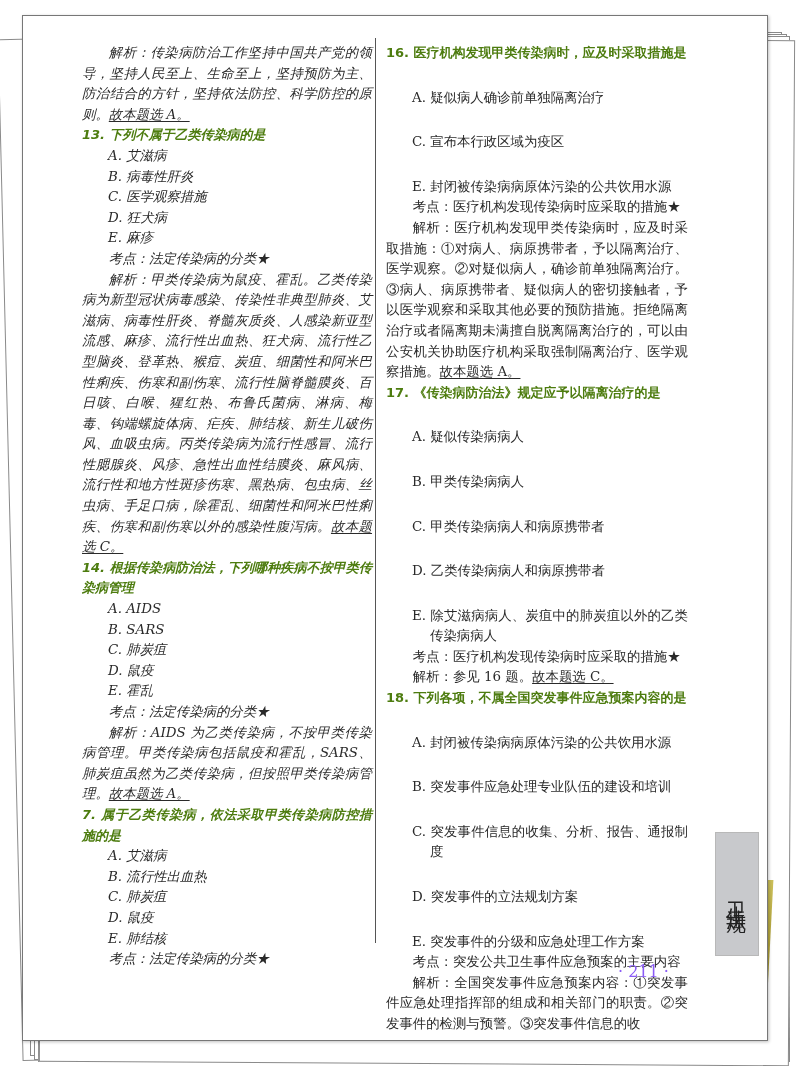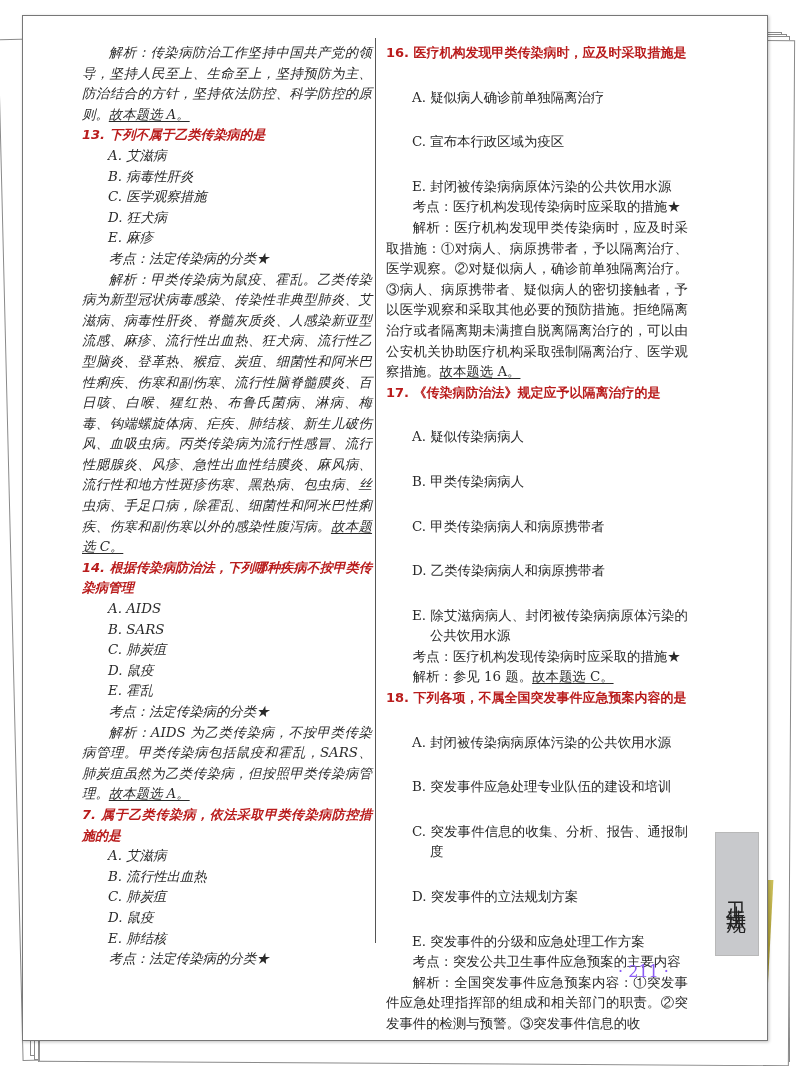--- a/index.html
+++ b/index.html
@@ -18,21 +18,21 @@
   .spine-accent { position: absolute; left: 763px; top: 880px; width: 7px; height: 130px;
     background: linear-gradient(180deg, #cbbf5a, #9c8a1a); transform: skewX(-3deg); }
   .page-clip { position: absolute; left: 22px; top: 15px; width: 746px; height: 1026px; background:#fff;
     border: 1px solid #777; box-sizing: border-box; box-shadow: 1px 1px 3px rgba(0,0,0,0.25); }
   .col { position: absolute; top: 43px; font-size: 13.4px; line-height: 20.6px; }
   .col.left { left: 82px; width: 290px; font-style: italic; }
   .col.right { left: 386px; width: 302px; }
   .divider { position: absolute; left: 375px; top: 38px; width: 1px; height: 905px; background: #555; }
   p { margin: 0; text-align: justify; }
   .indent { text-indent: 2em; }
-  .q { font-family: "DejaVu Sans", "Liberation Sans", sans-serif; font-weight: bold; font-size: 13px; color: #b91c1c; }
+  .q { font-family: "DejaVu Sans", "Liberation Sans", sans-serif; font-weight: bold; font-size: 13px; color: #4d7c0f; }
   .opt { padding-left: 26px; }
   .opt.wrap { padding-left: 44px; text-indent: -18px; margin-top: 24px; }
   .ans { text-decoration: underline; text-underline-offset: 2px; }
   .kp { text-indent: 2em; }
   .pagenum { position: absolute; left: 618px; top: 962px; font-size: 16px; color: #8b5cf6; }
   .side-tab { position: absolute; left: 715px; top: 832px; width: 44px; height: 124px;
     background: #c8c9cc; border: 1px solid #b8b8b8; box-sizing: border-box;
     display: flex; align-items: center; justify-content: center; }
   .side-tab span { writing-mode: vertical-rl; font-family: "DejaVu Sans", "Liberation Sans", sans-serif;
     font-size: 20px; letter-spacing: 4px; color: #222; }
@@ -88,21 +88,21 @@
   <p class="opt wrap">C.  宣布本行政区域为疫区</p>
   <p class="opt wrap">E.  封闭被传染病病原体污染的公共饮用水源</p>
   <p class="kp">考点：医疗机构发现传染病时应采取的措施★</p>
   <p class="indent"><span>解析：</span><span>医疗机构发现甲类传染病时，应及时采取措施：①对病人、病原携带者，予以隔离治疗、医学观察。②对疑似病人，确诊前单独隔离治疗。③病人、病原携带者、疑似病人的密切接触者，予以医学观察和采取其他必要的预防措施。拒绝隔离治疗或者隔离期未满擅自脱离隔离治疗的，可以由公安机关协助医疗机构采取强制隔离治疗、医学观察措施。</span><span class="ans">故本题选 A。</span></p>
 
   <p class="q">17. 《传染病防治法》规定应予以隔离治疗的是</p>
   <p class="opt wrap">A.  疑似传染病病人</p>
   <p class="opt wrap">B.  甲类传染病病人</p>
   <p class="opt wrap">C.  甲类传染病病人和病原携带者</p>
   <p class="opt wrap">D.  乙类传染病病人和病原携带者</p>
-  <p class="opt wrap">E.  除艾滋病病人、封闭被传染病病原体污染的公共饮用水源</p>
+  <p class="opt wrap">E.  除艾滋病病人、炭疽中的肺炭疽以外的乙类传染病病人</p>
   <p class="kp">考点：医疗机构发现传染病时应采取的措施★</p>
   <p class="indent"><span>解析：</span><span>参见 16 题。</span><span class="ans">故本题选 C。</span></p>
 
   <p class="q">18. 下列各项，不属全国突发事件应急预案内容的是</p>
   <p class="opt wrap">A.  封闭被传染病病原体污染的公共饮用水源</p>
   <p class="opt wrap">B.  突发事件应急处理专业队伍的建设和培训</p>
   <p class="opt wrap">C.  突发事件信息的收集、分析、报告、通报制度</p>
   <p class="opt wrap">D.  突发事件的立法规划方案</p>
   <p class="opt wrap">E.  突发事件的分级和应急处理工作方案</p>
   <p class="kp">考点：突发公共卫生事件应急预案的主要内容</p>

